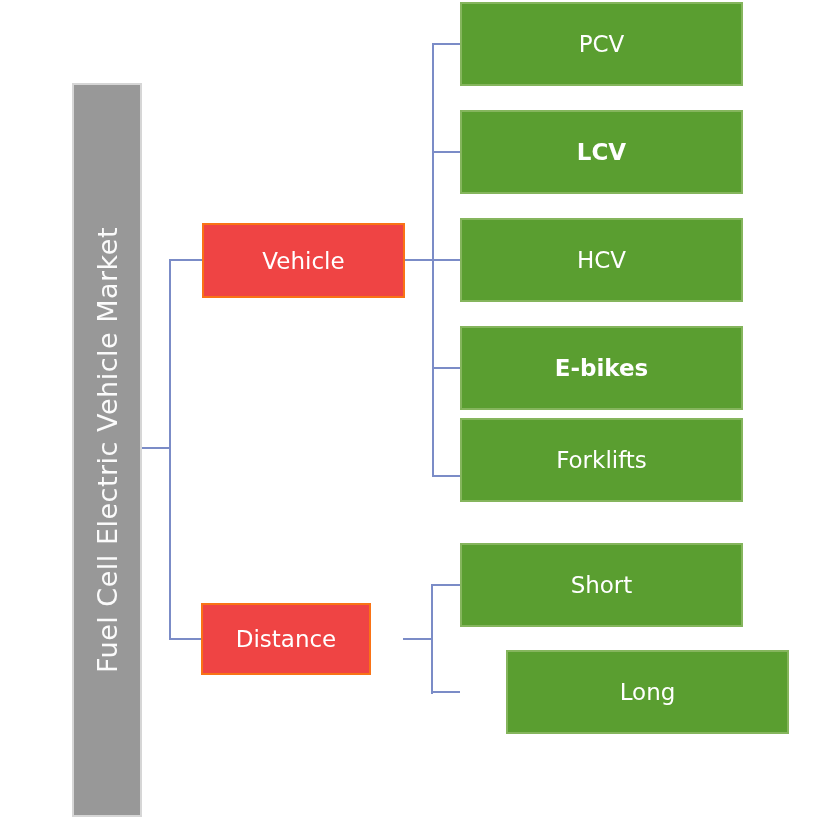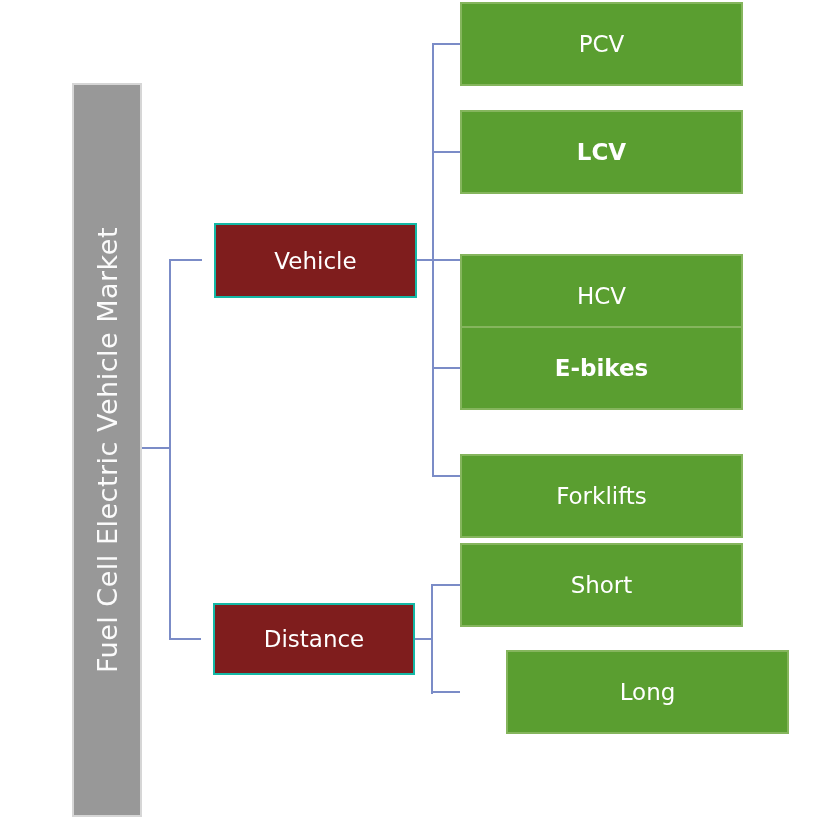--- a/index.html
+++ b/index.html
@@ -38,41 +38,40 @@
   .root-label {
     writing-mode: vertical-rl;
     transform: rotate(180deg);
     font-size: 27px;
     letter-spacing: 0.5px;
     color: #fbfbfb;
     white-space: nowrap;
   }
 
   .branch {
-    background: #7f1d1d;
-    border: 2px solid #14b8a6;
+    background: #ef4444;
+    border: 2px solid #f97316;
     font-size: 23px;
-    margin-left: 12px;
   }
   .branch-vehicle  { left: 202px; top: 223px; width: 203px; height: 75px; }
-  .branch-distance { left: 201px; top: 603px; width: 202px; height: 72px; }
+  .branch-distance { left: 201px; top: 603px; width: 170px; height: 72px; }
 
   .leaf {
     left: 460px;
     width: 283px;
     height: 84px;
     background: #5a9e30;
     border: 2px solid #85b55d;
     font-size: 23px;
   }
   .leaf-pcv       { top: 2px;   }
   .leaf-lcv       { top: 110px; font-weight: bold; }
-  .leaf-hcv       { top: 218px; margin-top: 36px; }
+  .leaf-hcv       { top: 218px; }
   .leaf-ebikes    { top: 326px; font-weight: bold; }
-  .leaf-forklifts { top: 454px; }
+  .leaf-forklifts { top: 418px; }
   .leaf-short     { top: 543px; justify-content: center; }
   .leaf-long      { top: 650px; margin-left: 46px; }
 
   
   .conn {
     position: absolute;
     background: #7b8cc7;
   }
   
   .c-root-h     { left: 142px; top: 447px; width: 27px;  height: 2px; }

